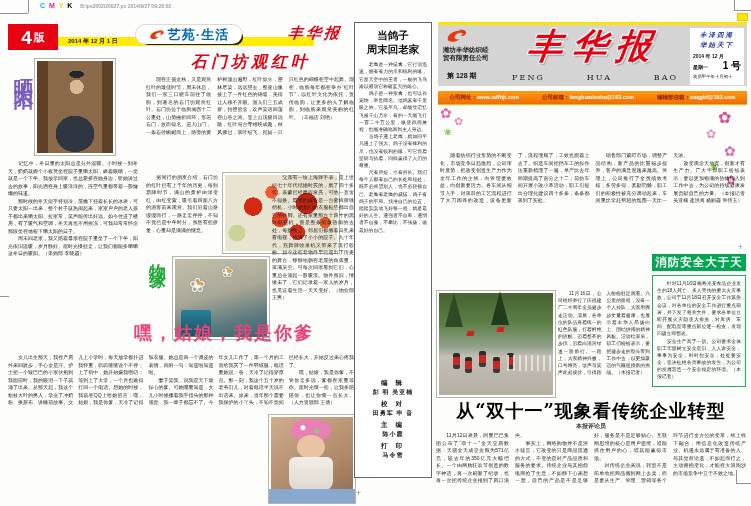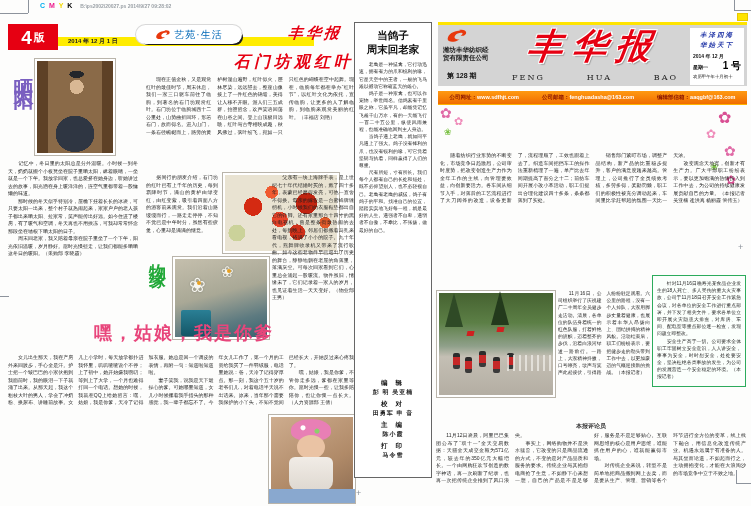--- a/index.html
+++ b/index.html
@@ -24,30 +24,30 @@
   
   .page{position:absolute;}
   .badge{position:absolute;left:0;top:4px;width:50px;height:26px;background:#e60012;color:#fff;
          display:flex;align-items:center;justify-content:center;gap:2px;}
   .badge .num{font-size:19px;font-weight:bold;line-height:1;}
   .badge .lab{font-size:11px;font-weight:bold;}
   .datebar{position:absolute;left:50px;top:17px;width:256px;height:9px;background:#ffec00;
            font-size:6px;font-weight:bold;color:#222;line-height:9px;padding-left:10px;box-sizing:border-box;}
   .pill{position:absolute;left:128px;top:5px;width:106px;height:19px;background:#fff;border-radius:11px;
         box-shadow:3px 3px 0 -2px #1c1c1c,0 0 0 1px #d9d9d9;display:flex;align-items:center;justify-content:center;gap:3px;}
-  .pill .sec{color:#0068b7;font-weight:normal;font-size:10px;letter-spacing:1px;}
+  .pill .sec{color:#0068b7;font-weight:bold;font-size:13px;letter-spacing:1px;}
   .mini-paper{position:absolute;right:6px;top:4px;color:#e60012;font-family:"DejaVu Serif",serif;
               font-style:italic;font-weight:bold;font-size:15px;letter-spacing:3px;transform:skewX(-6deg);}
   
   .vtitle{position:absolute;writing-mode:vertical-rl;font-weight:bold;letter-spacing:7px;}
   .t-sun{left:3px;top:42px;font-size:20px;color:#7a5fc0;height:100px;}
   .t-wuyuan{left:138px;top:230px;font-size:17px;color:#21a838;height:70px;}
-  .t-shimen{position:absolute;left:140px;top:32px;width:206px;text-align:right;color:#e60012;
+  .t-shimen{position:absolute;left:140px;top:32px;width:206px;text-align:center;color:#e60012;
             font-family:"DejaVu Serif",serif;font-style:italic;font-weight:bold;font-size:16px;letter-spacing:4px;}
-  .t-hey{position:absolute;left:86px;top:301px;width:260px;color:#e8457b;
+  .t-hey{position:absolute;left:86px;top:301px;width:260px;text-align:center;color:#e8457b;
          font-weight:bold;font-size:18px;letter-spacing:2px;}
   
   .pigeon-box{position:absolute;left:2px;top:4px;width:78px;height:456px;border:1px solid #666;
               background:#fff;padding:6px 4px 0;box-sizing:border-box;}
   .pigeon-title{font-size:10.5px;font-weight:bold;text-align:center;line-height:1.3;color:#111;}
   .staff{margin-top:6px;text-align:center;}
   .staff .row{margin-top:3px;}
   .staff .lbl{font-size:6.5px;font-weight:bold;letter-spacing:3px;color:#111;}
   .staff .nms{font-size:6px;font-weight:bold;color:#222;letter-spacing:1px;}
   
@@ -290,23 +290,25 @@
       <span class="flag" style="left:60px;top:36px;"></span>
       <span class="fig" style="left:16px;top:62px;"></span>
       <span class="fig" style="left:28px;top:66px;"></span>
       <span class="fig" style="left:42px;top:60px;"></span>
       <span class="fig" style="left:56px;top:66px;"></span>
       <span class="fig" style="left:70px;top:62px;"></span>
       <span class="rail"></span>
     </div>
     <div class="body-text cols-2 abs" style="left:206px;top:272px;width:92px;height:108px;font-size:4.8px;">　　11月16日，公司组织举行了庆祝建厂二十周年全员健步走活动。清晨，各单位的队伍身着统一的红色队服，打着鲜艳的旗帜，迈着整齐的步伐，沿着白浪河绿道一路前行。一路上，大家精神抖擞，口号嘹亮，歌声与笑声此起彼伏，引得路人纷纷驻足观看。六公里的路程，没有一个人掉队，大家用脚步丈量着健康，也展示着丰华人昂扬向上、团结拼搏的精神风貌。活动结束后，职工们纷纷表示，要把健步走的劲头带到工作中去，以更加豪迈的气概迎接新的挑战。（本报记者）</div>
 
+    <div class="fire-banner">消防安全大于天</div>
     <div class="fire-box">
       <div class="body-text" style="height:100%;font-size:4.8px;">　　针对11月16日晚寿光某食品企业发生的18人死亡、多人受伤的重大火灾事故，公司于11月18日召开安全工作紧急会议，对各单位的安全工作进行重点部署，并下发了相关文件，要求各单位立即开展火灾隐患大排查，对库房、车间、配电室等重点部位逐一检查，发现问题立即整改。
 　　安全生产高于一切。公司要求全体职工牢固树立安全意识，人人讲安全，事事为安全，时时想安全，处处要安全，坚决杜绝各类事故的发生，为公司的发展营造一个安全稳定的环境。（本报记者）</div>
     </div>
 
+    <div class="t-d11">从“双十一”现象看传统企业转型</div>
     <div class="byline">本报评论员</div>
     <div class="body-text cols-4 abs" style="left:84px;top:414px;width:310px;height:88px;">　　11月12日凌晨，阿里巴巴集团公布了“双十一”全天交易数据：天猫全天成交金额为571亿元，较去年的350亿元大幅增长。一个由网购狂欢节创造的数字神话，再一次刷新了纪录，也再一次把传统企业推到了风口浪尖。
 　　事实上，网络购物并不是洪水猛兽，它改变的只是商品流通的方式，不变的是对产品品质和服务的要求。传统企业与其抱怨电商抢了生意，不如静下心来想一想，自己的产品是不是足够好，服务是不是足够贴心。互联网思维的核心是用户思维，谁能抓住用户的心，谁就能赢得市场。
 　　对传统企业来说，转型不是简单地把商品搬到网上去卖，而是要从生产、管理、营销等各个环节进行全方位的变革，线上线下融合，用信息化改造传统产业。机遇永远属于有准备的人。与其坐而论道，不如起而行之，主动拥抱变化，才能在大浪淘沙的市场竞争中立于不败之地。</div>
   </div>
 </div>
 
 </body></html>

